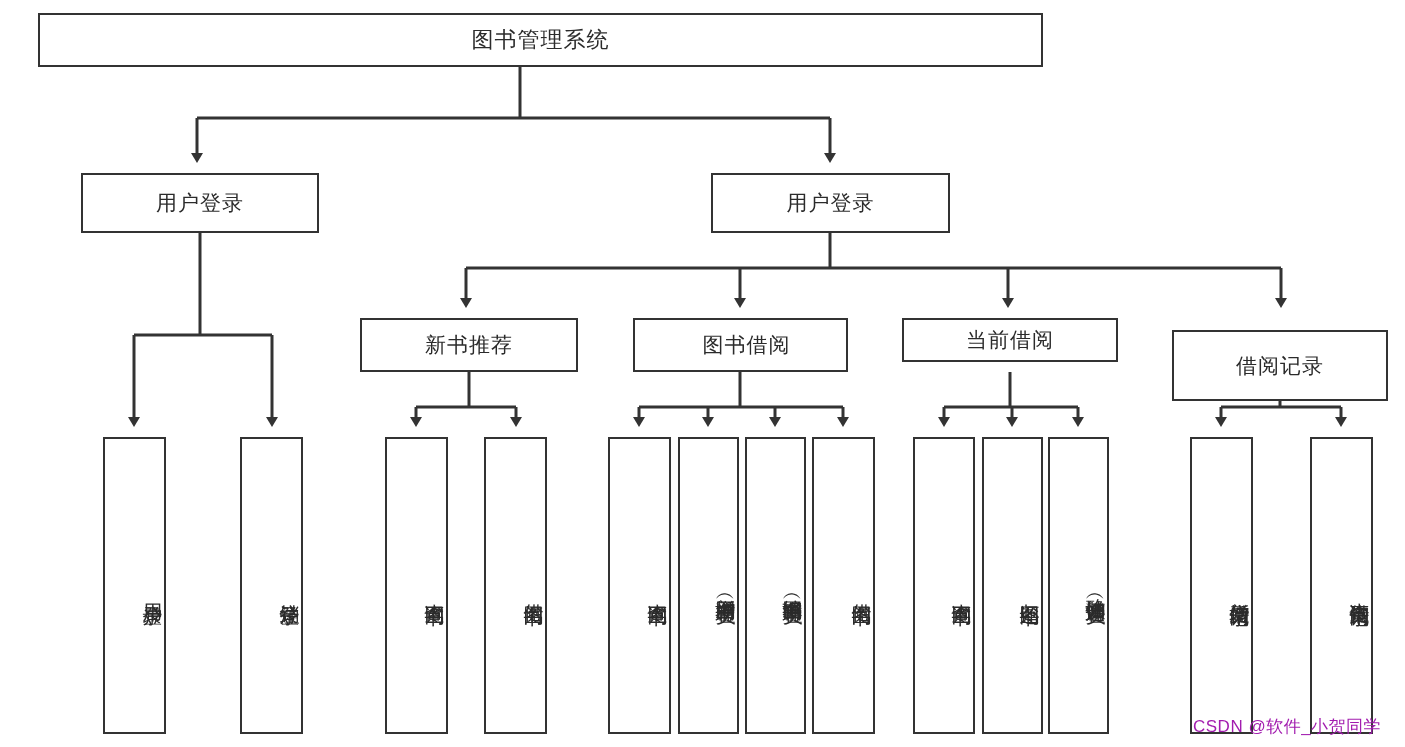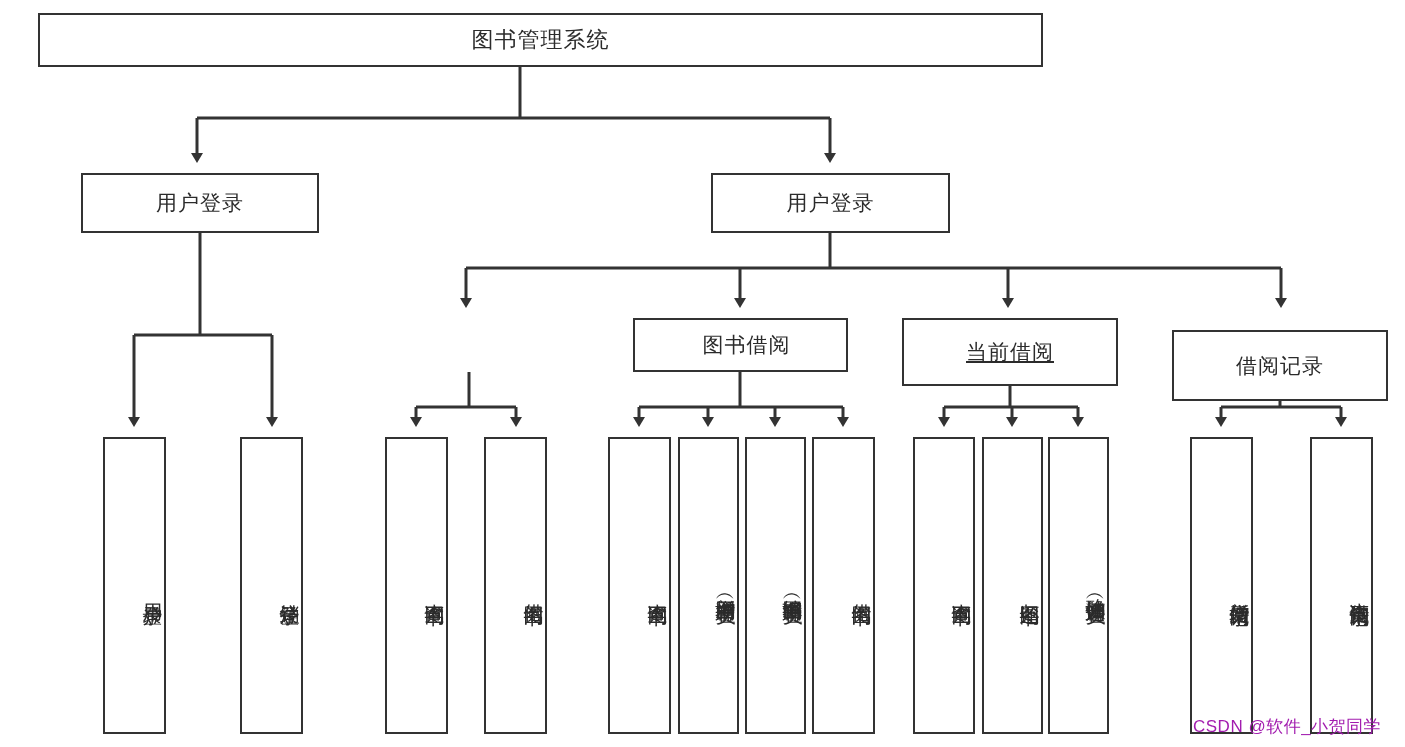--- a/index.html
+++ b/index.html
@@ -120,22 +120,23 @@
       <path d="M1221,407 L1221,418" marker-end="url(#arrow)"></path>
       <path d="M1341,407 L1341,418" marker-end="url(#arrow)"></path>
     </g>
   </svg>
 
   <div class="node node-h title-node" style="left:17px;top:13px;width:1005px;height:54px;">图书管理系统</div>
 
   <div class="node node-h" style="left:81px;top:173px;width:238px;height:60px;">用户登录</div>
   <div class="node node-h" style="left:711px;top:173px;width:239px;height:60px;">用户登录</div>
 
+  <div class="node node-h" style="left:360px;top:318px;width:218px;height:54px;">新书推荐</div>
   <div class="node node-h" style="left:633px;top:318px;width:215px;height:54px;padding-left:12px;">图书借阅</div>
-  <div class="node node-h" style="left:902px;top:318px;width:216px;height:68px;text-decoration:underline;">当前借阅</div>
+  <div class="node node-h" style="left:902px;top:318px;width:216px;height:44px;">当前借阅</div>
   <div class="node node-h" style="left:1172px;top:330px;width:216px;height:71px;">借阅记录</div>
 
   <div class="node node-v" style="left:103px;top:437px;width:63px;height:297px;">用户登录</div>
   <div class="node node-v" style="left:240px;top:437px;width:63px;height:297px;">注销登录</div>
 
   <div class="node node-v" style="left:385px;top:437px;width:63px;height:297px;">查询图书</div>
   <div class="node node-v" style="left:484px;top:437px;width:63px;height:297px;">借阅图书</div>
 
   <div class="node node-v" style="left:608px;top:437px;width:63px;height:297px;">查询图书</div>
   <div class="node node-v leaf-tall" style="left:678px;top:437px;width:61px;height:297px;">新增图书（管理员）</div>

